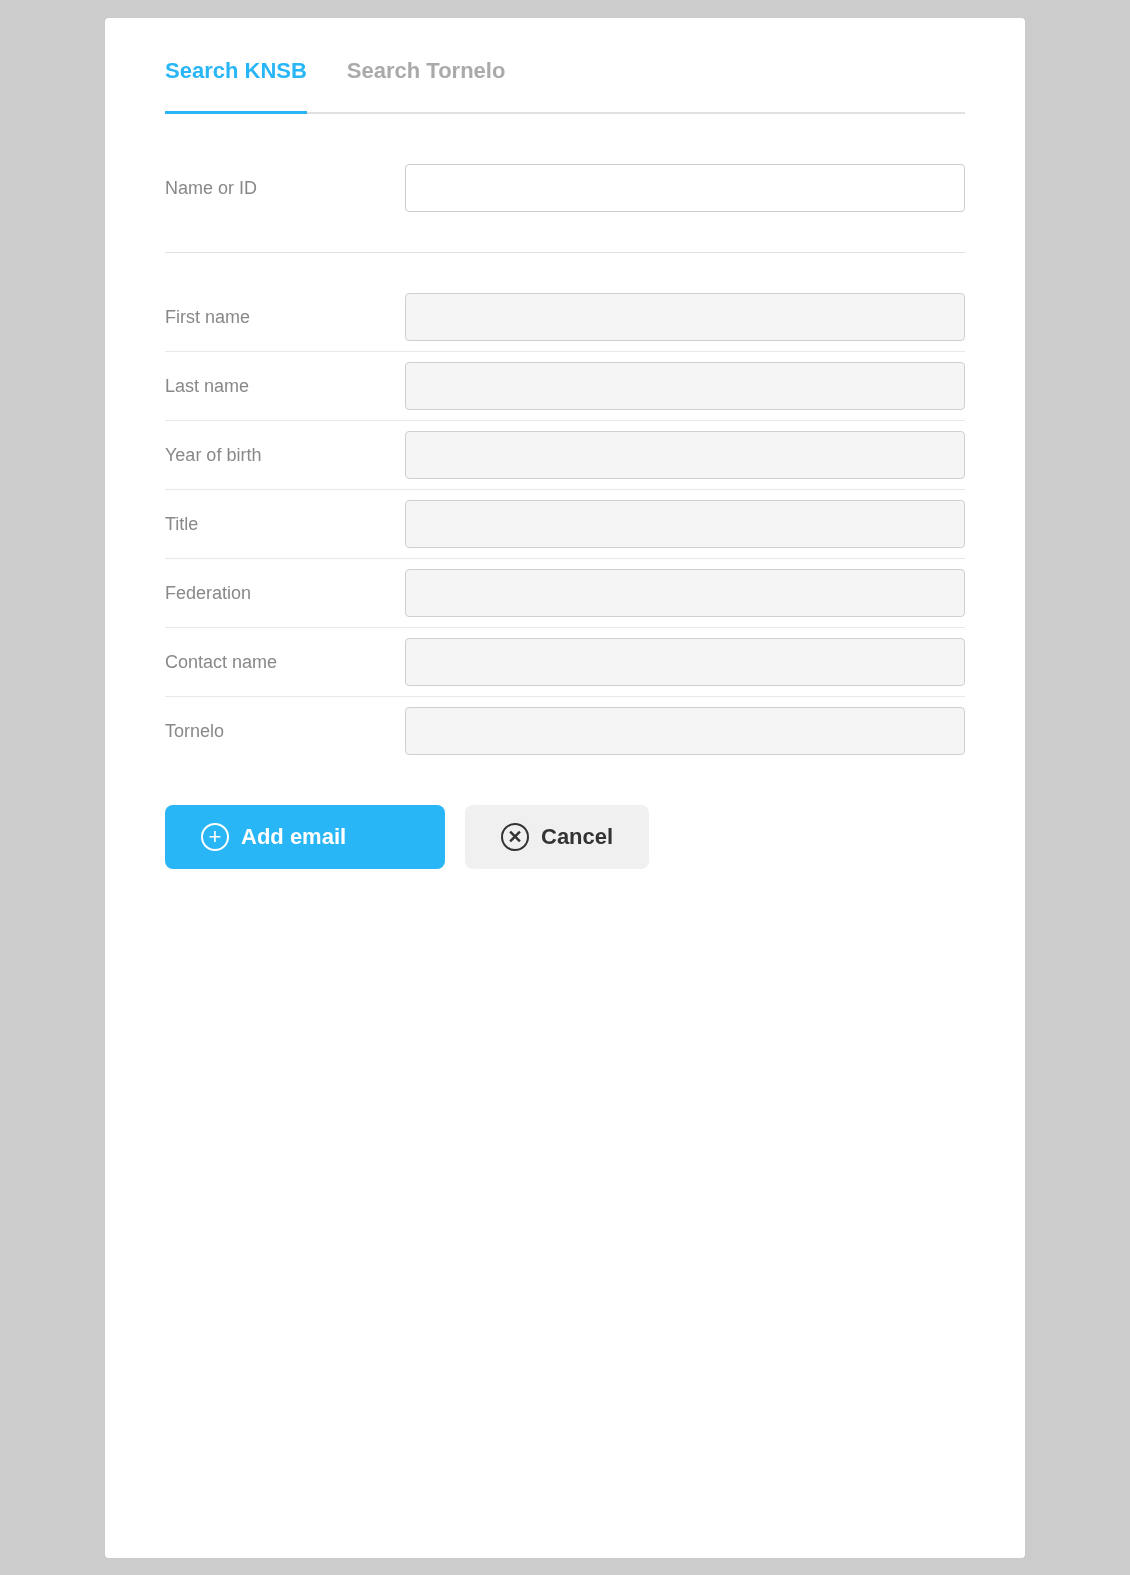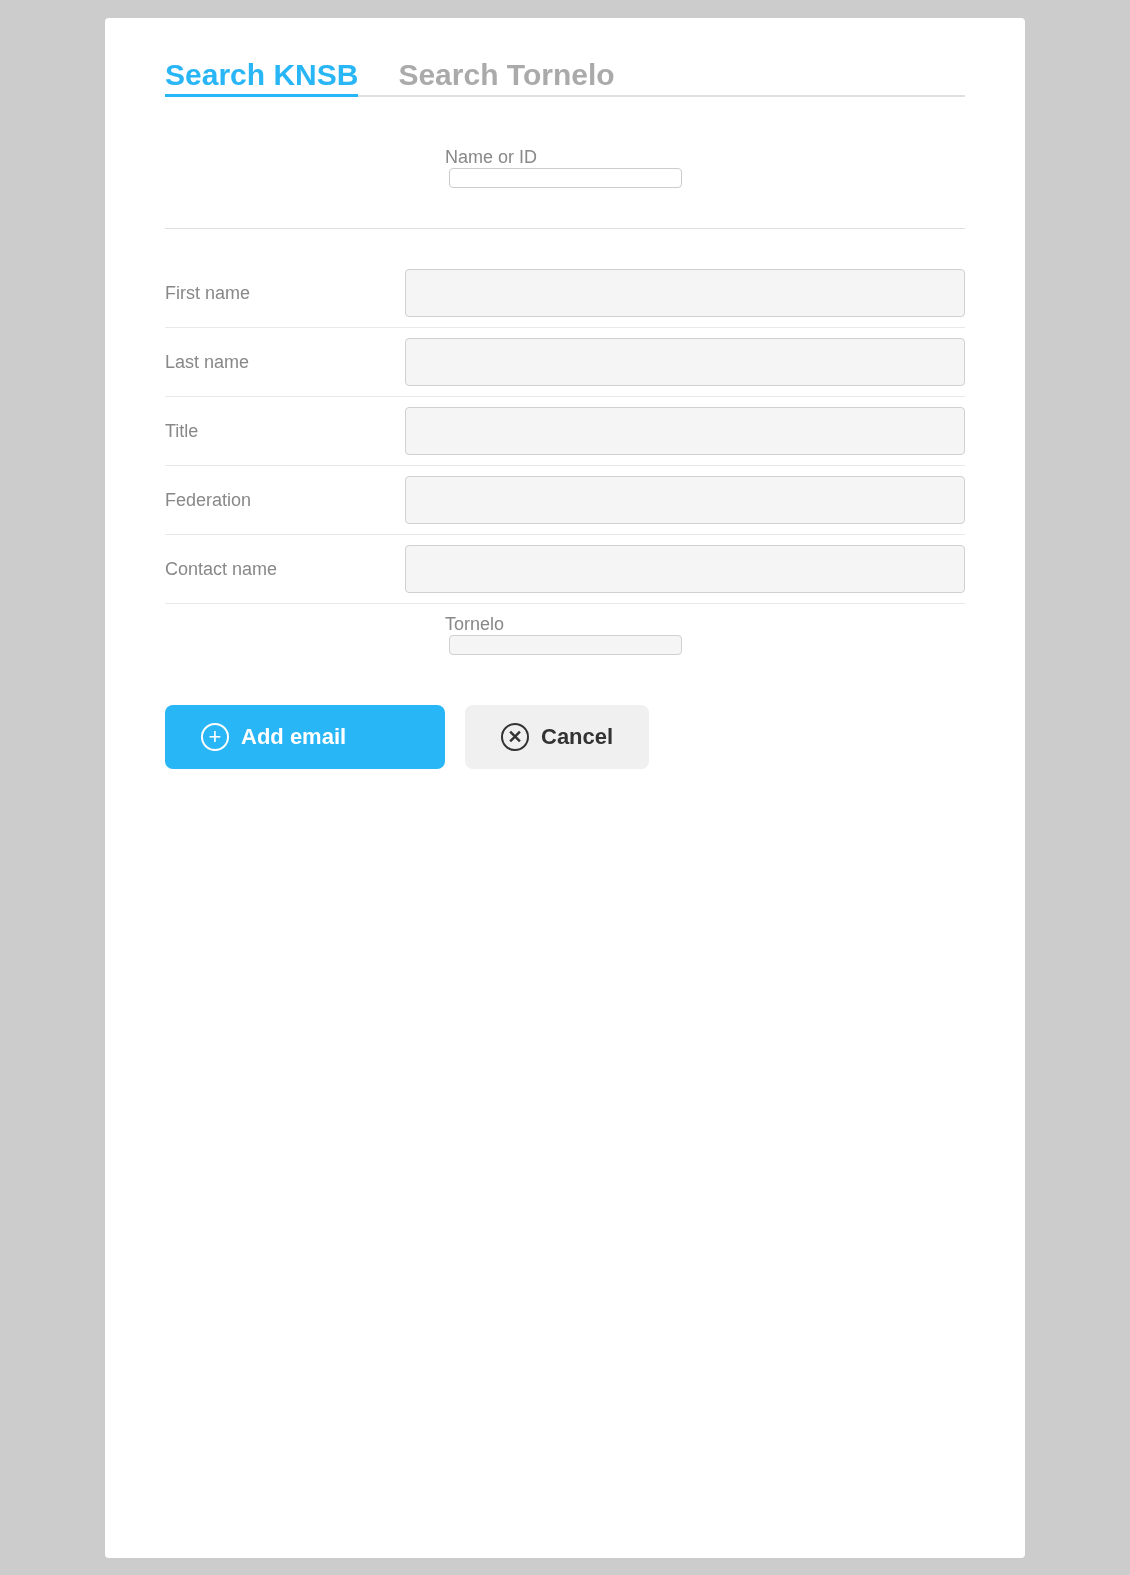--- a/index.html
+++ b/index.html
@@ -28,23 +28,23 @@
     }
 
     .tabs {
       display: flex;
       align-items: flex-end;
       margin-bottom: 40px;
       border-bottom: 2px solid #e0e0e0;
     }
 
     .tab {
-      font-size: 30px;
+      font-size: 22px;
       font-weight: 600;
-      padding-bottom: 2px;
+      padding-bottom: 27px;
       margin-right: 40px;
       cursor: pointer;
       color: #aaaaaa;
       border-bottom: 3px solid transparent;
       margin-bottom: -2px;
     }
 
     .tab.active {
       color: #29b6f6;
       border-bottom: 3px solid #29b6f6;
@@ -58,21 +58,20 @@
 
     .form-row {
       display: flex;
       align-items: center;
       padding: 10px 0;
       border-bottom: 1px solid #e8e8e8;
     }
 
     .form-row:last-child {
       border-bottom: none;
-      flex-direction: column;
     }
 
     .form-label {
       width: 240px;
       font-size: 18px;
       color: #888888;
       flex-shrink: 0;
     }
 
     .form-input {
@@ -178,20 +177,24 @@
       <input class="form-input" type="text" style="">
     </div>
 
     <div class="form-row">
       <div class="form-label">Last name</div>
       <input class="form-input" type="text" style="">
     </div>
 
 
 
+    <div class="form-row">
+      <div class="form-label">Year of birth</div>
+      <input class="form-input" type="text" style="">
+    </div>
 
     <div class="form-row">
       <div class="form-label">Title</div>
       <input class="form-input" type="text" style="">
     </div>
 
     <div class="form-row">
       <div class="form-label">Federation</div>
       <input class="form-input" type="text" style="">
     </div>

